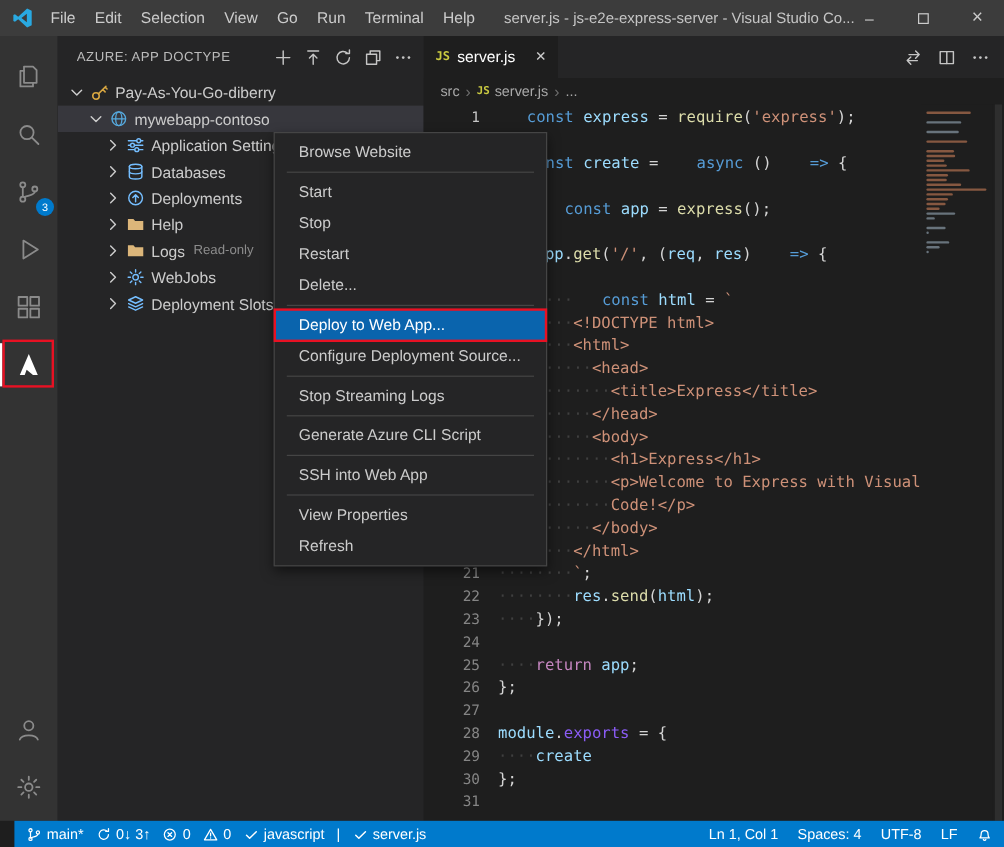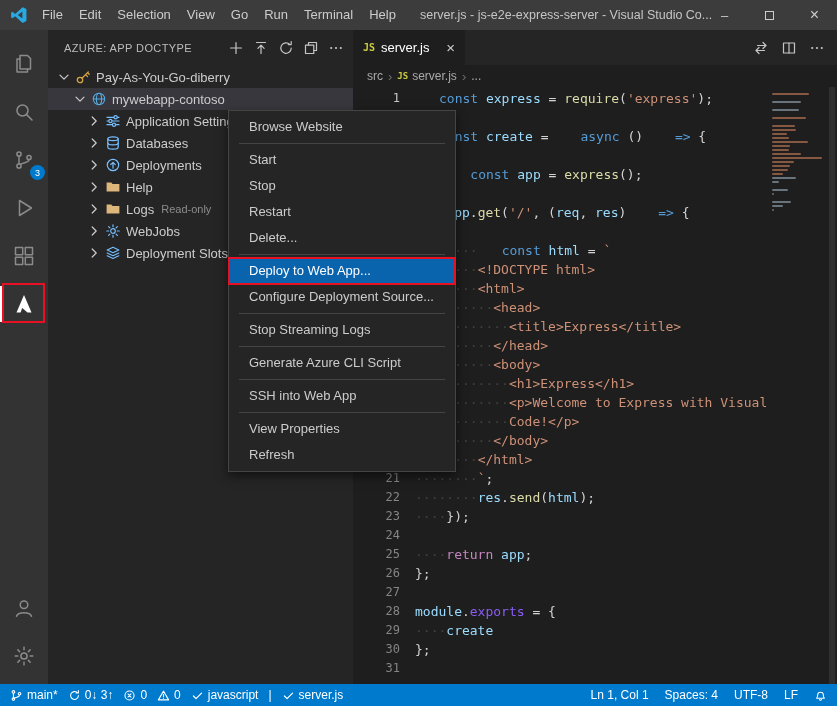--- a/index.html
+++ b/index.html
@@ -86,21 +86,21 @@
   .cm-item { height:26px; line-height:26px; padding-left:20px; font-size:13px; color:#cccccc; cursor:default; white-space:nowrap; }
   .cm-item.hl { background:var(--menu-highlight,#0a64ad); color:#ffffff; }
   .cm-item.annotated { outline:2px solid var(--annotation-red,#e81123); outline-offset:-1px; }
   .menu-sep { height:1px; background:#454545; margin:3px 10px; }
 
   
   .azure-annotation { position:absolute; left:2px; top:283px; width:43px; height:40px;
     border:2px solid var(--annotation-red,#e81123); z-index:120; }
 
   
-  .statusbar { position:absolute; left:0; right:0; bottom:0; height:22px;
+  .statusbar { position:absolute; left:12px; right:0; bottom:0; height:22px;
     background:var(--accent,#007acc); display:flex; align-items:center;
     font-size:12px; color:#ffffff; padding:0 10px; gap:2px; z-index:20; }
   .sb-item { display:flex; align-items:center; gap:4px; white-space:nowrap; }
   .sb-icon { display:flex; align-items:center; }
   .sb-icon svg { width:13px; height:13px; }
   .sb-right { margin-left:auto; display:flex; gap:16px; align-items:center; }
 </style>
 </head>
 <body>
 

